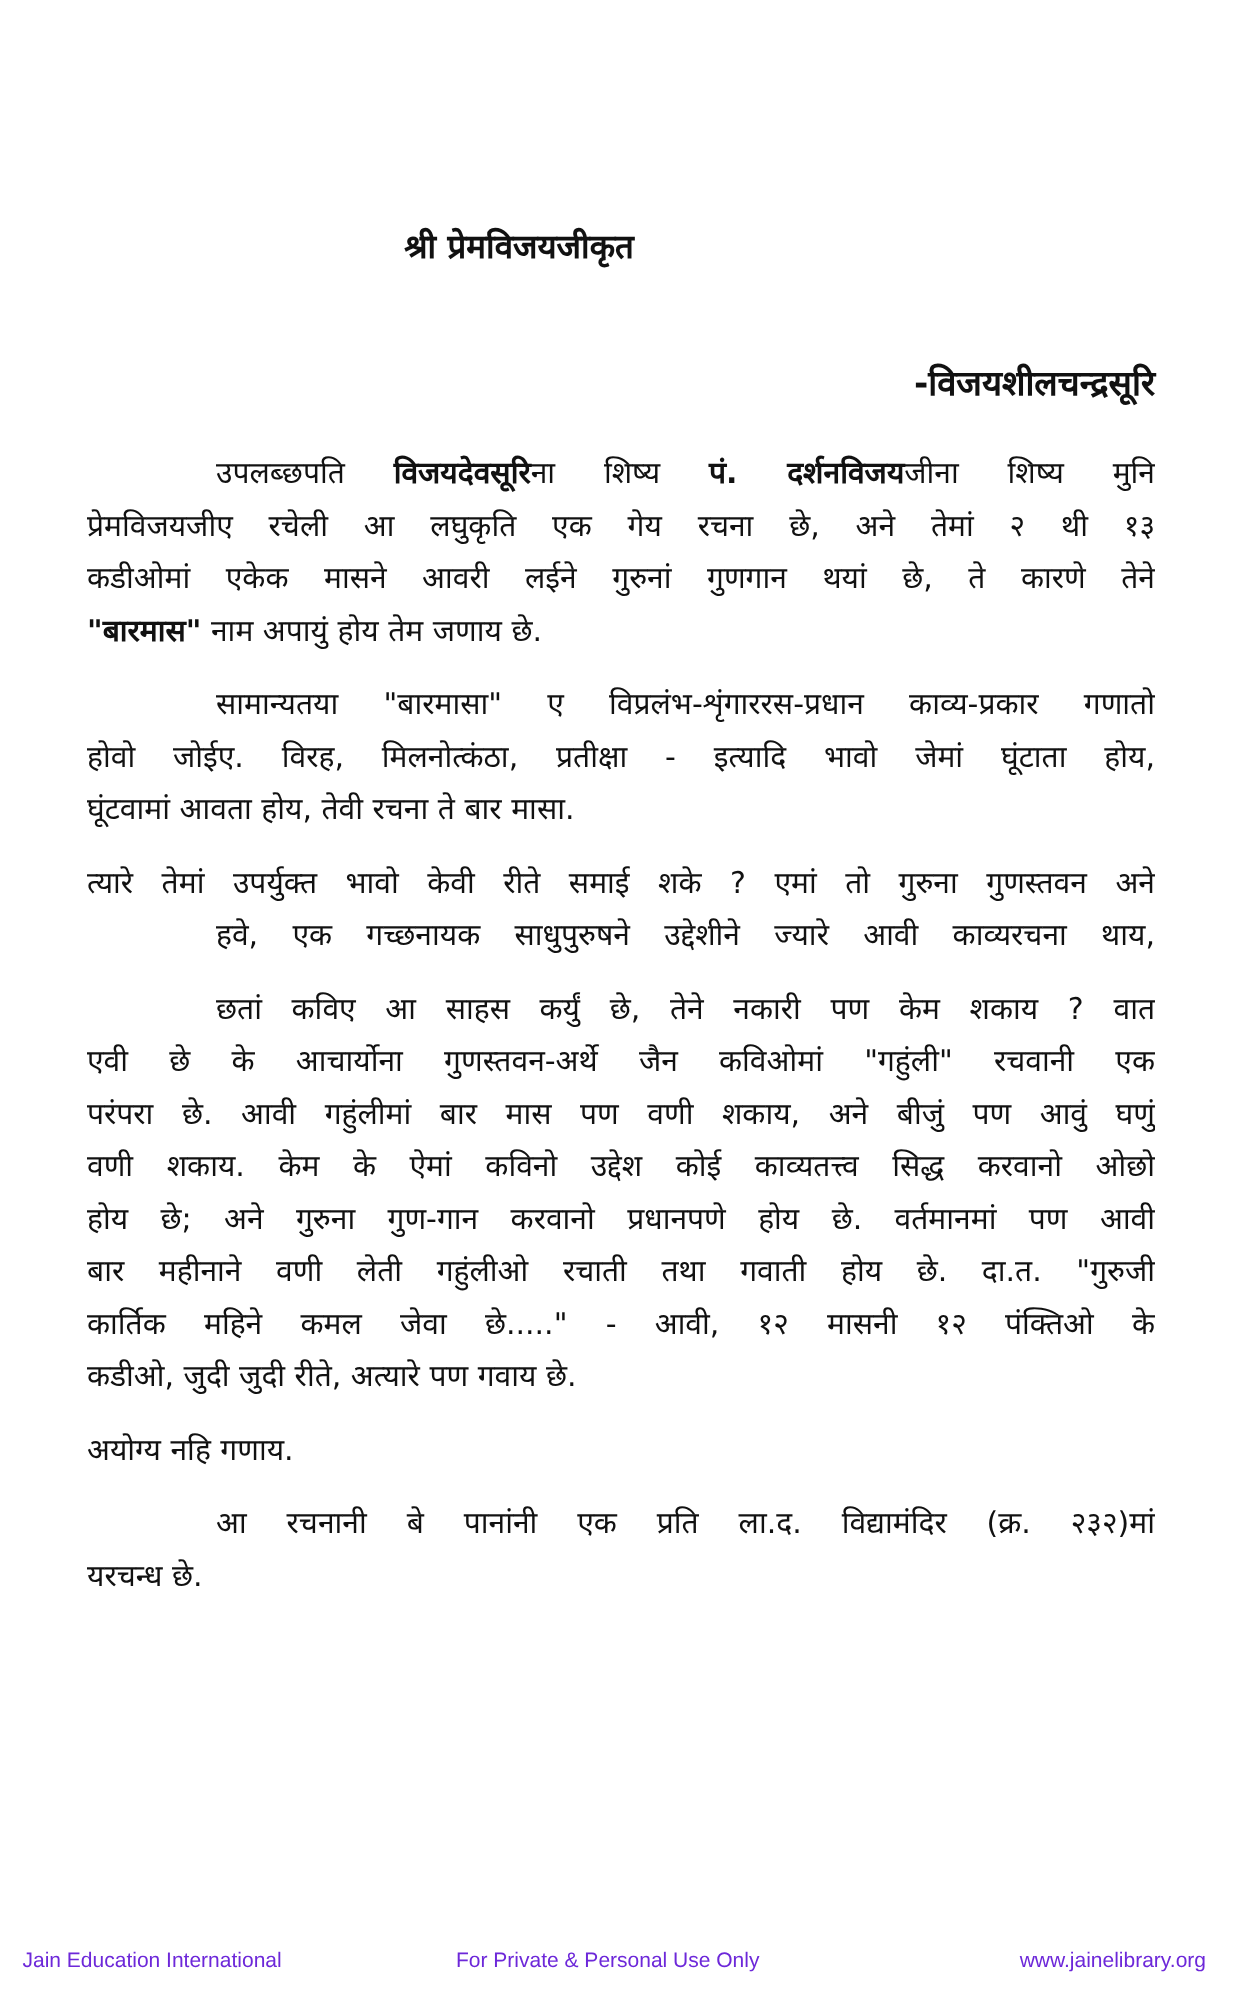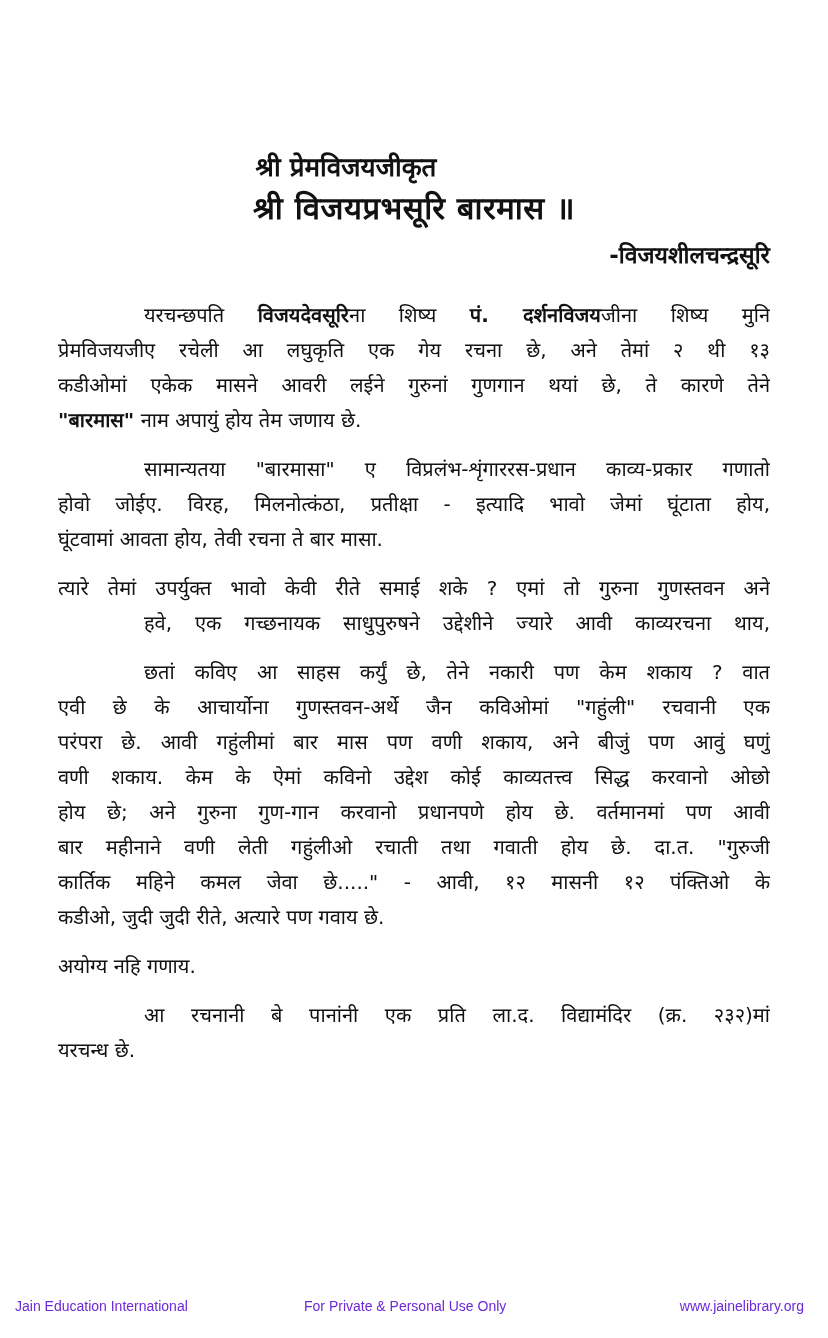--- a/index.html
+++ b/index.html
@@ -1,47 +1,46 @@
 <!DOCTYPE html>
 <html><head>
 <meta charset="utf-8">
 <style>
   html, body { margin: 0; padding: 0; background: #ffffff; }
   body { width: 828px; height: 1338px; position: relative; overflow: hidden;
          font-family: "DejaVu Sans", sans-serif; color: #111; }
   .page { position: absolute; left: 0; top: 0; width: 828px; height: 1338px; }
   .subtitle { position: absolute; top: 148px; left: 0; width: 672px; text-align: center;
-              font-size: 26px; font-weight: bold; padding-left: 20px; box-sizing: border-box; }
+              font-size: 22px; font-weight: bold; padding-left: 20px; box-sizing: border-box; }
   .title { position: absolute; top: 186px; left: 0; width: 828px; text-align: center;
            font-size: 31px; font-weight: bold; padding-left: 0px; box-sizing: border-box; letter-spacing: 0.5px; }
   .author { position: absolute; top: 238px; right: 58px; font-size: 23px; font-weight: bold; }
   .body { position: absolute; left: 58px; width: 712px; top: 298px; }
   .para { margin: 0 0 14px 0; }
   .line { display: block; height: 35px; line-height: 35px; font-size: 20px; text-align: justify;
           text-align-last: justify; white-space: nowrap; overflow: hidden; }
   .line.last { text-align-last: left; }
   .line.indent { padding-left: 86px; }
   .b { font-weight: bold; }
   .footer { position: absolute; top: 1298px; left: 0; width: 828px; height: 20px;
             font-family: "Liberation Sans", sans-serif; font-size: 14px; color: #6d28d9; }
   .footer span { position: absolute; top: 0; }
   .f1 { left: 15px; } .f2 { left: 304px; } .f3 { right: 24px; margin-left: 40px; }
 </style>
 </head>
 <body>
 
 <div class="page">
   <div class="subtitle">श्री प्रेमविजयजीकृत</div>
-  <div class="title">श्री विजयप्रभसूरि बारमास ॥</div>
   <div class="author">-विजयशीलचन्द्रसूरि</div>
 
   <div class="body">
 
     <div class="para">
-      <span class="line indent"><span>यरचन्छपति </span><span class="b">विजयदेवसूरि</span><span>ना शिष्य </span><span class="b">पं. दर्शनविजय</span><span>जीना शिष्य मुनि</span></span>
+      <span class="line indent"><span>उपलब्छपति </span><span class="b">विजयदेवसूरि</span><span>ना शिष्य </span><span class="b">पं. दर्शनविजय</span><span>जीना शिष्य मुनि</span></span>
       <span class="line">प्रेमविजयजीए रचेली आ लघुकृति एक गेय रचना छे, अने तेमां २ थी १३</span>
       <span class="line">कडीओमां एकेक मासने आवरी लईने गुरुनां गुणगान थयां छे, ते कारणे तेने</span>
       <span class="line last"><span class="b">"बारमास"</span><span> नाम अपायुं होय तेम जणाय छे.</span></span>
     </div>
 
     <div class="para">
       <span class="line indent">सामान्यतया "बारमासा" ए विप्रलंभ-शृंगाररस-प्रधान काव्य-प्रकार गणातो</span>
       <span class="line">होवो जोईए. विरह, मिलनोत्कंठा, प्रतीक्षा - इत्यादि भावो जेमां घूंटाता होय,</span>
       <span class="line last">घूंटवामां आवता होय, तेवी रचना ते बार मासा.</span>
     </div>

